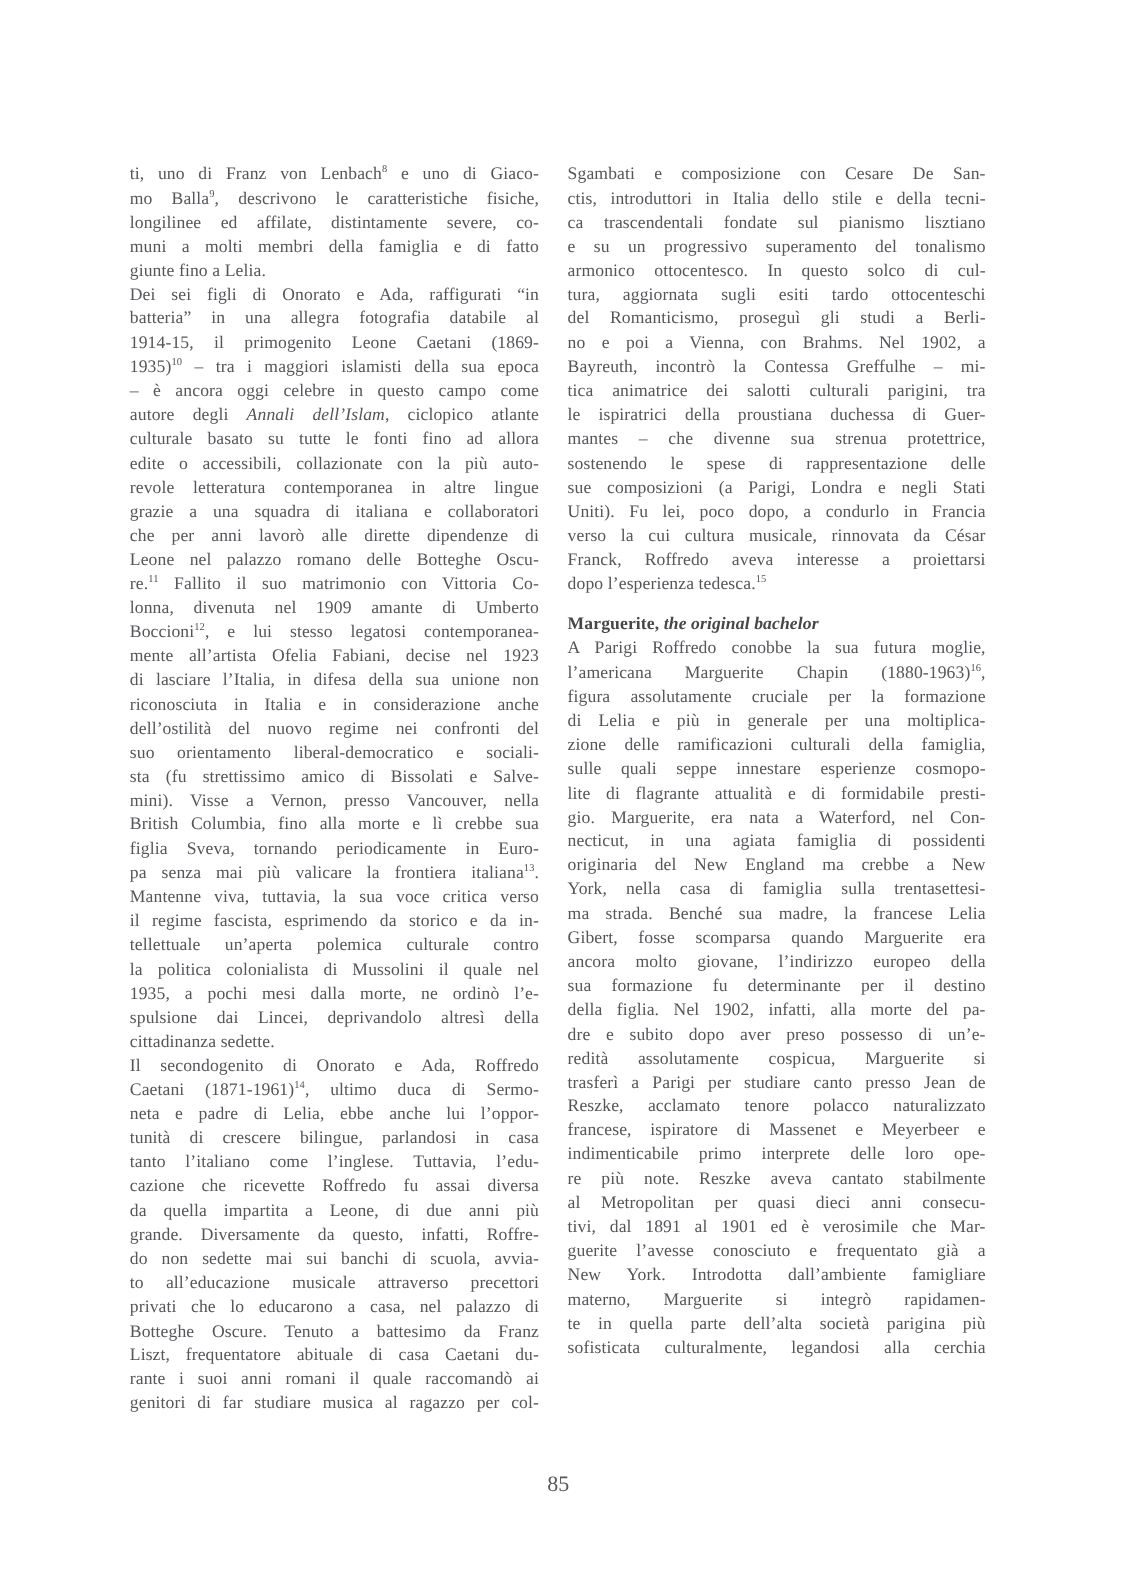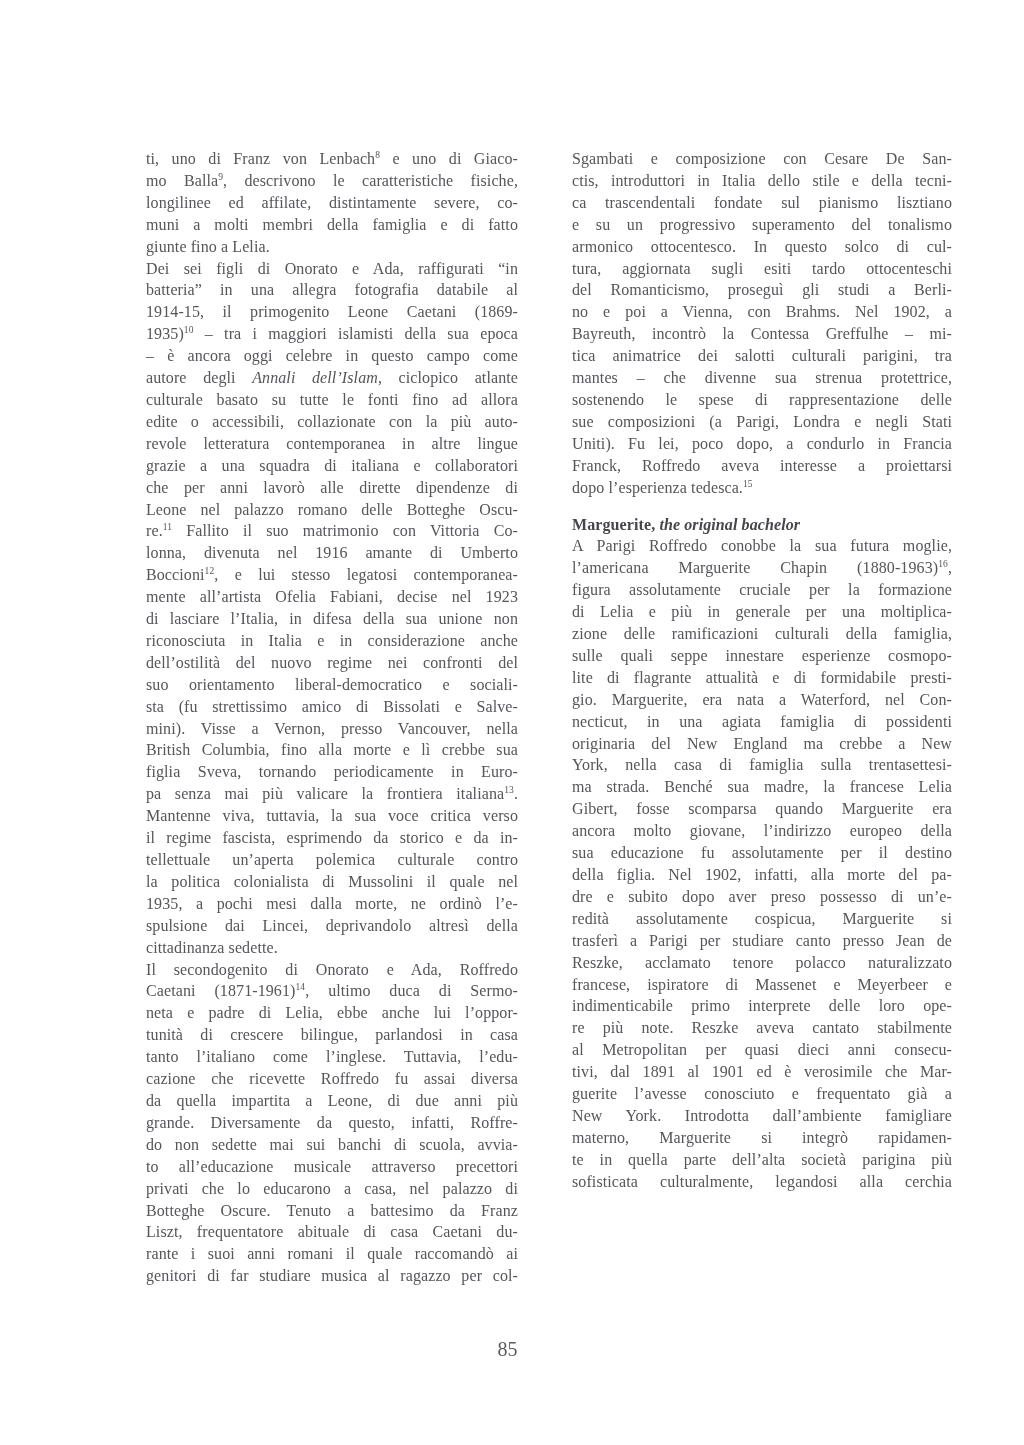--- a/index.html
+++ b/index.html
@@ -21,21 +21,21 @@
     background: #ffffff;
   }
   .columns {
     position: absolute;
     top: 148px;
     left: 118px;
     width: 779px;
     display: flex;
     gap: 26px;
   }
-  .col { flex: 0 0 auto; margin-left: 28px; }
+  .col { flex: 0 0 auto; }
   .col.left  { width: 372px; }
   .col.right { width: 380px; }
   .line {
     font-size: 16px;
     line-height: 21.9px;
     text-align: justify;
     text-align-last: justify;
     letter-spacing: 0.1px;
   }
   .line.last { text-align-last: left; }
@@ -83,21 +83,21 @@
           <div class="line">1935)<sup>10</sup> – tra i maggiori islamisti della sua epoca</div>
           <div class="line">– è ancora oggi celebre in questo campo come</div>
           <div class="line">autore degli <i>Annali dell’Islam</i>, ciclopico atlante</div>
           <div class="line">culturale basato su tutte le fonti fino ad allora</div>
           <div class="line">edite o accessibili, collazionate con la più auto-</div>
           <div class="line">revole letteratura contemporanea in altre lingue</div>
           <div class="line">grazie a una squadra di italiana e collaboratori</div>
           <div class="line">che per anni lavorò alle dirette dipendenze di</div>
           <div class="line">Leone nel palazzo romano delle Botteghe Oscu-</div>
           <div class="line">re.<sup>11</sup> Fallito il suo matrimonio con Vittoria Co-</div>
-          <div class="line">lonna, divenuta nel 1916 amante di Umberto</div>
+          <div class="line">lonna, divenuta nel 1909 amante di Umberto</div>
           <div class="line">Boccioni<sup>12</sup>, e lui stesso legatosi contemporanea-</div>
           <div class="line">mente all’artista Ofelia Fabiani, decise nel 1923</div>
           <div class="line">di lasciare l’Italia, in difesa della sua unione non</div>
           <div class="line">riconosciuta in Italia e in considerazione anche</div>
           <div class="line">dell’ostilità del nuovo regime nei confronti del</div>
           <div class="line">suo orientamento liberal-democratico e sociali-</div>
           <div class="line">sta (fu strettissimo amico di Bissolati e Salve-</div>
           <div class="line">mini). Visse a Vernon, presso Vancouver, nella</div>
           <div class="line">British Columbia, fino alla morte e lì crebbe sua</div>
           <div class="line">figlia Sveva, tornando periodicamente in Euro-</div>
@@ -133,24 +133,26 @@
           <div class="line">Sgambati e composizione con Cesare De San-</div>
           <div class="line">ctis, introduttori in Italia dello stile e della tecni-</div>
           <div class="line">ca trascendentali fondate sul pianismo lisztiano</div>
           <div class="line">e su un progressivo superamento del tonalismo</div>
           <div class="line">armonico ottocentesco. In questo solco di cul-</div>
           <div class="line">tura, aggiornata sugli esiti tardo ottocenteschi</div>
           <div class="line">del Romanticismo, proseguì gli studi a Berli-</div>
           <div class="line">no e poi a Vienna, con Brahms. Nel 1902, a</div>
           <div class="line">Bayreuth, incontrò la Contessa Greffulhe – mi-</div>
           <div class="line">tica animatrice dei salotti culturali parigini, tra</div>
+          <div class="line">le ispiratrici della proustiana duchessa di Guer-</div>
           <div class="line">mantes – che divenne sua strenua protettrice,</div>
           <div class="line">sostenendo le spese di rappresentazione delle</div>
           <div class="line">sue composizioni (a Parigi, Londra e negli Stati</div>
           <div class="line">Uniti). Fu lei, poco dopo, a condurlo in Francia</div>
+          <div class="line">verso la cui cultura musicale, rinnovata da César</div>
           <div class="line">Franck, Roffredo aveva interesse a proiettarsi</div>
           <div class="line last">dopo l’esperienza tedesca.<sup>15</sup></div>
         </div>
       <div class="block heading">
           <div class="line last"><b>Marguerite, </b><b class="bi">the original bachelor</b></div>
         </div>
       <div class="block">
           <div class="line">A Parigi Roffredo conobbe la sua futura moglie,</div>
           <div class="line">l’americana Marguerite Chapin (1880-1963)<sup>16</sup>,</div>
           <div class="line">figura assolutamente cruciale per la formazione</div>
@@ -158,21 +160,21 @@
           <div class="line">zione delle ramificazioni culturali della famiglia,</div>
           <div class="line">sulle quali seppe innestare esperienze cosmopo-</div>
           <div class="line">lite di flagrante attualità e di formidabile presti-</div>
           <div class="line">gio. Marguerite, era nata a Waterford, nel Con-</div>
           <div class="line">necticut, in una agiata famiglia di possidenti</div>
           <div class="line">originaria del New England ma crebbe a New</div>
           <div class="line">York, nella casa di famiglia sulla trentasettesi-</div>
           <div class="line">ma strada. Benché sua madre, la francese Lelia</div>
           <div class="line">Gibert, fosse scomparsa quando Marguerite era</div>
           <div class="line">ancora molto giovane, l’indirizzo europeo della</div>
-          <div class="line">sua educazione fu assolutamente per il destino</div>
+          <div class="line">sua formazione fu determinante per il destino</div>
           <div class="line">della figlia. Nel 1902, infatti, alla morte del pa-</div>
           <div class="line">dre e subito dopo aver preso possesso di un’e-</div>
           <div class="line">redità assolutamente cospicua, Marguerite si</div>
           <div class="line">trasferì a Parigi per studiare canto presso Jean de</div>
           <div class="line">Reszke, acclamato tenore polacco naturalizzato</div>
           <div class="line">francese, ispiratore di Massenet e Meyerbeer e</div>
           <div class="line">indimenticabile primo interprete delle loro ope-</div>
           <div class="line">re più note. Reszke aveva cantato stabilmente</div>
           <div class="line">al Metropolitan per quasi dieci anni consecu-</div>
           <div class="line">tivi, dal 1891 al 1901 ed è verosimile che Mar-</div>

